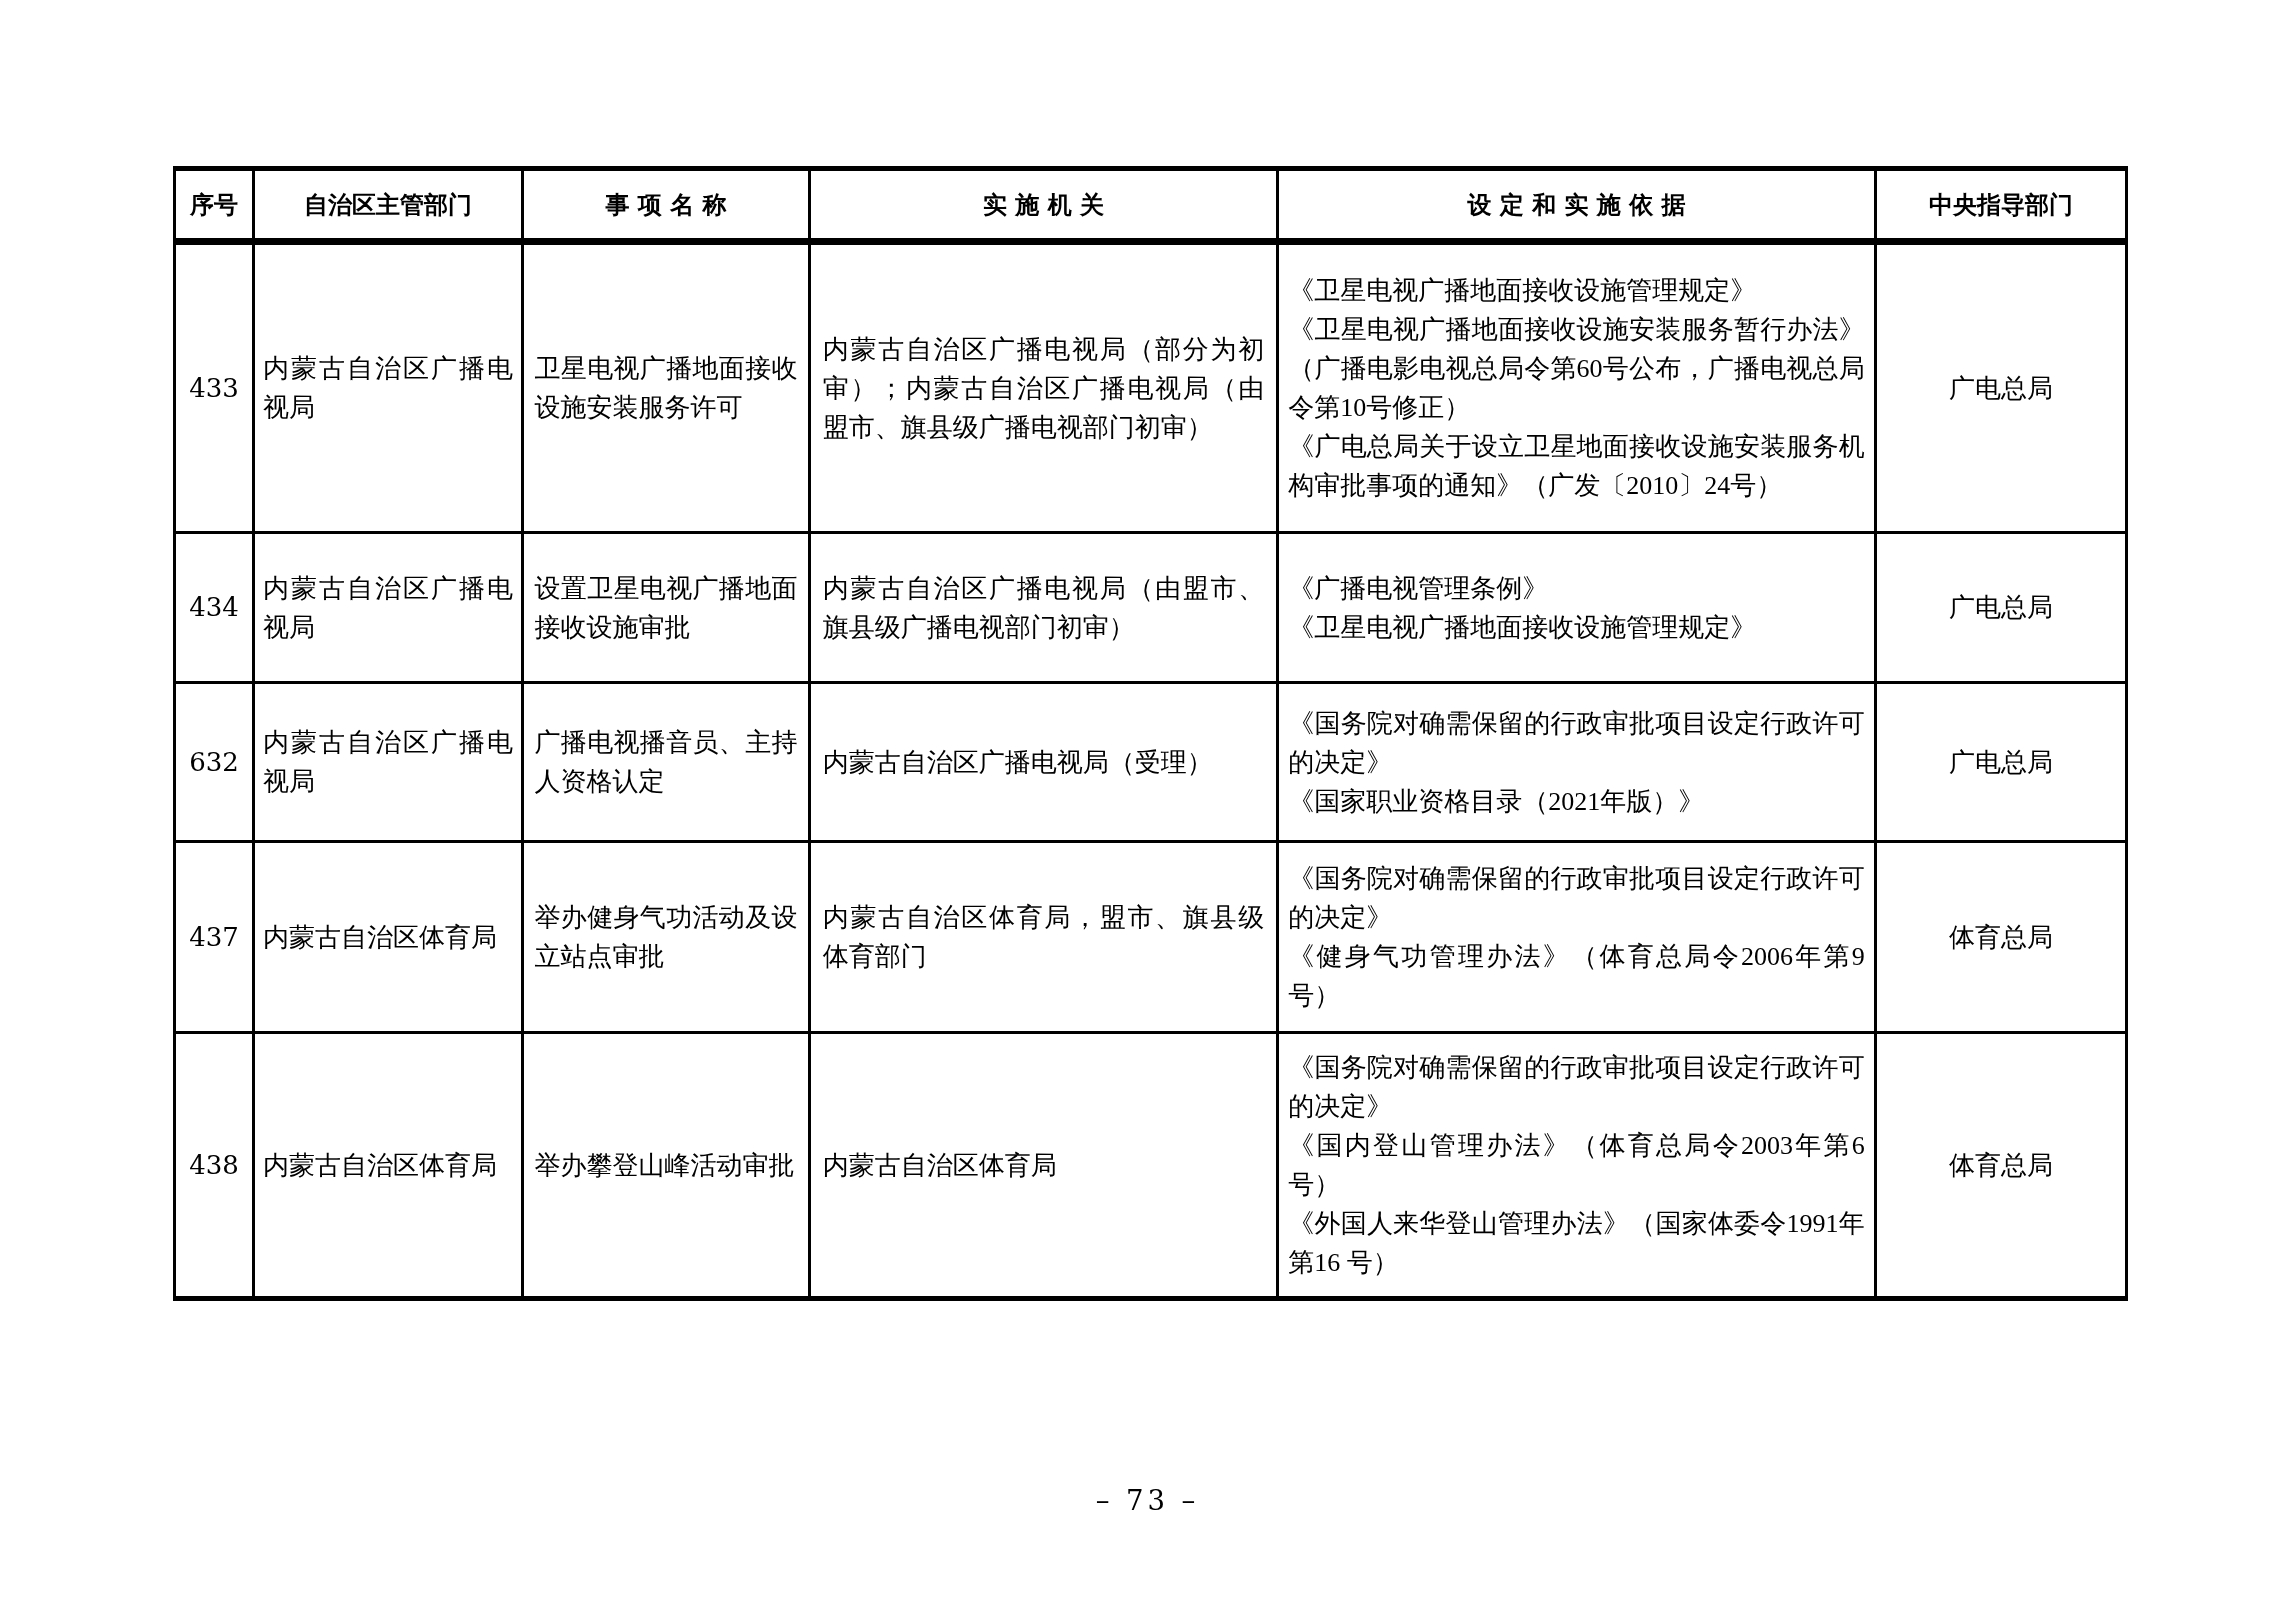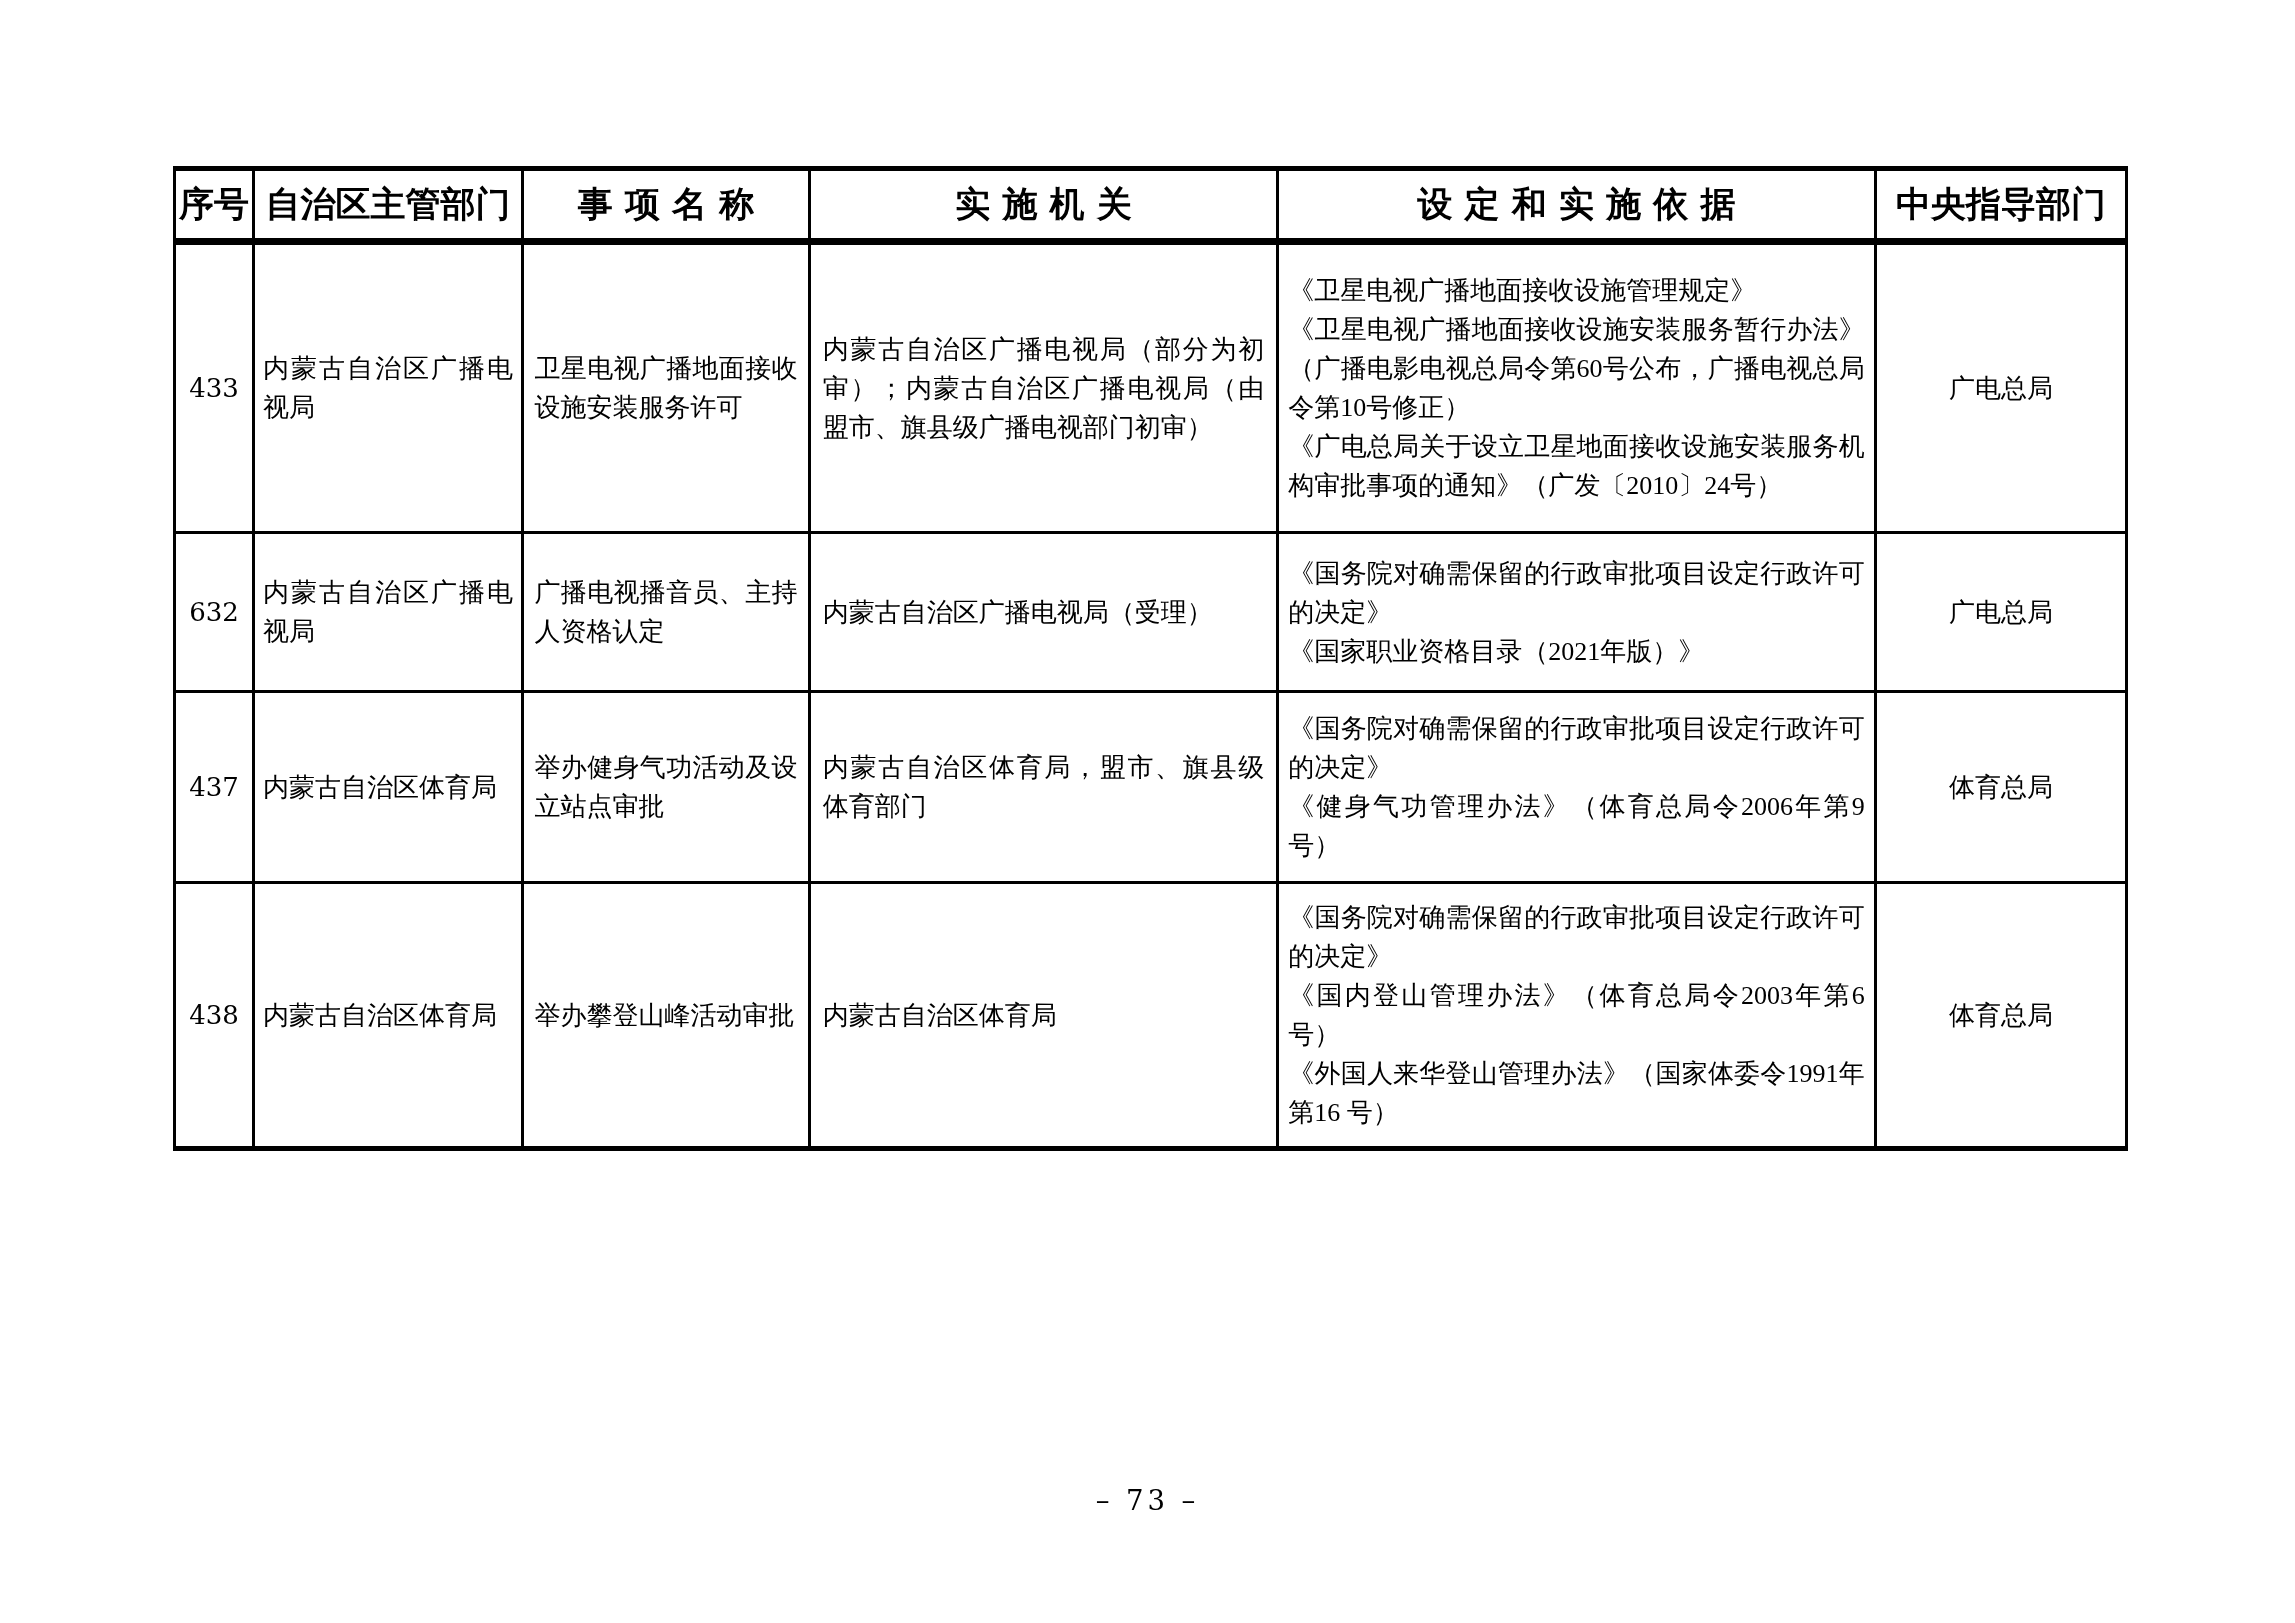--- a/index.html
+++ b/index.html
@@ -34,21 +34,21 @@
     border-bottom: 3.9px solid #000;
     vertical-align: middle;
     overflow: hidden;
     box-sizing: border-box;
   }
   .doc-table thead th {
     height: 73px;
     border-bottom: 7.9px solid #000;
     font-family: "DejaVu Sans", "Liberation Sans", sans-serif;
     font-weight: bold;
-    font-size: 35px;
+    font-size: 24px;
     text-align: center;
     padding: 0;
   }
   .doc-table td {
     font-size: 26px;
     line-height: 39px;
   }
   td.c-no {
     text-align: center;
   }
@@ -114,20 +114,31 @@
         <td class="c-dept">内蒙古自治区广播电视局</td>
         <td class="c-item">卫星电视广播地面接收设施安装服务许可</td>
         <td class="c-agency">内蒙古自治区广播电视局（部分为初审）；内蒙古自治区广播电视局（由盟市、旗县级广播电视部门初审）</td>
         <td class="c-basis">
             <div class="multiline">《卫星电视广播地面接收设施管理规定》
 《卫星电视广播地面接收设施安装服务暂行办法》（广播电影电视总局令第60号公布，广播电视总局令第10号修正）
 《广电总局关于设立卫星地面接收设施安装服务机构审批事项的通知》（广发〔2010〕24号）</div>
           </td>
         <td class="c-central">广电总局</td>
       </tr>
+      <tr class="r-434">
+        <td class="c-no">434</td>
+        <td class="c-dept">内蒙古自治区广播电视局</td>
+        <td class="c-item">设置卫星电视广播地面接收设施审批</td>
+        <td class="c-agency">内蒙古自治区广播电视局（由盟市、旗县级广播电视部门初审）</td>
+        <td class="c-basis">
+            <div class="multiline">《广播电视管理条例》
+《卫星电视广播地面接收设施管理规定》</div>
+          </td>
+        <td class="c-central">广电总局</td>
+      </tr>
       <tr class="r-435">
         <td class="c-no">632</td>
         <td class="c-dept">内蒙古自治区广播电视局</td>
         <td class="c-item">广播电视播音员、主持人资格认定</td>
         <td class="c-agency">内蒙古自治区广播电视局（受理）</td>
         <td class="c-basis">
             <div class="multiline">《国务院对确需保留的行政审批项目设定行政许可的决定》
 《国家职业资格目录（2021年版）》</div>
           </td>
         <td class="c-central">广电总局</td>

